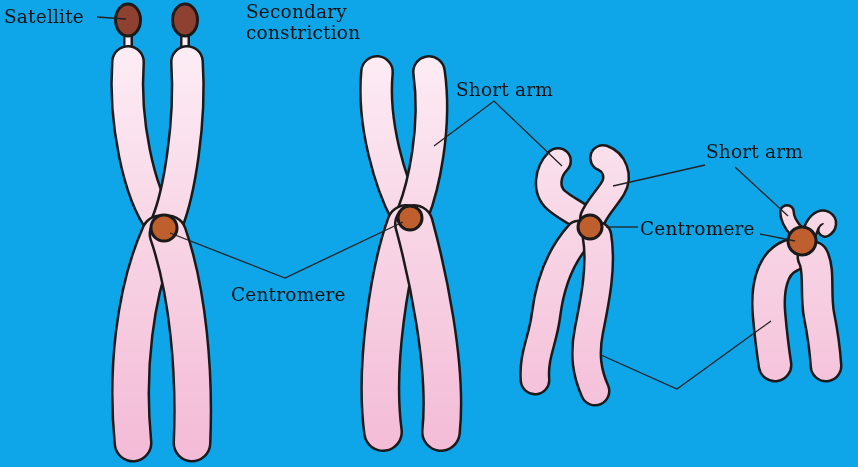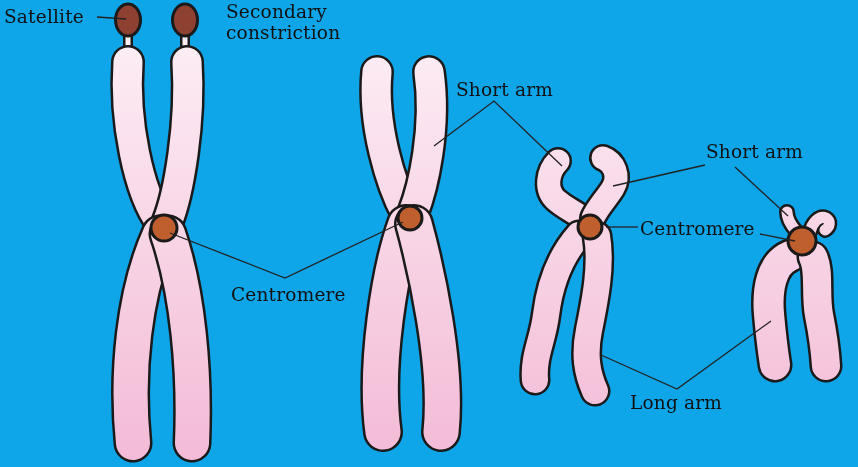--- a/index.html
+++ b/index.html
@@ -12,21 +12,21 @@
   }
   .stage svg{position:absolute;left:0;top:0;}
   .lbl{
     position:absolute;
     font-size:18.5px;
     line-height:21px;
     color:#111111;
     white-space:pre;
     letter-spacing:0.2px;
   }
-  .lbl.wrap{white-space:normal;}
+  .lbl.wrap{white-space:normal;margin-left:20px;}
 </style>
 </head>
 <body>
 
 <div class="stage">
 
   <svg width="858" height="467" viewBox="0 0 858 467">
     <defs>
       <linearGradient id="pg" gradientUnits="userSpaceOnUse" x1="0" y1="30" x2="0" y2="465">
         <stop offset="0" stop-color="#fdeff6"></stop>
@@ -119,14 +119,13 @@
   <div class="lbl wrap" style="left:226px;top:1px;width:125px;">Secondary constriction</div>
 
   <div class="lbl" style="left:231px;top:284px;">Centromere</div>
 
   <div class="lbl" style="left:456px;top:79px;">Short arm</div>
 
   <div class="lbl" style="left:706px;top:141px;">Short arm</div>
 
   <div class="lbl" style="left:640px;top:218px;">Centromere</div>
 
-  <div class="lbl" style="left:630px;top:392px;">Long arm</div>
 </div>
 
 </body></html>

